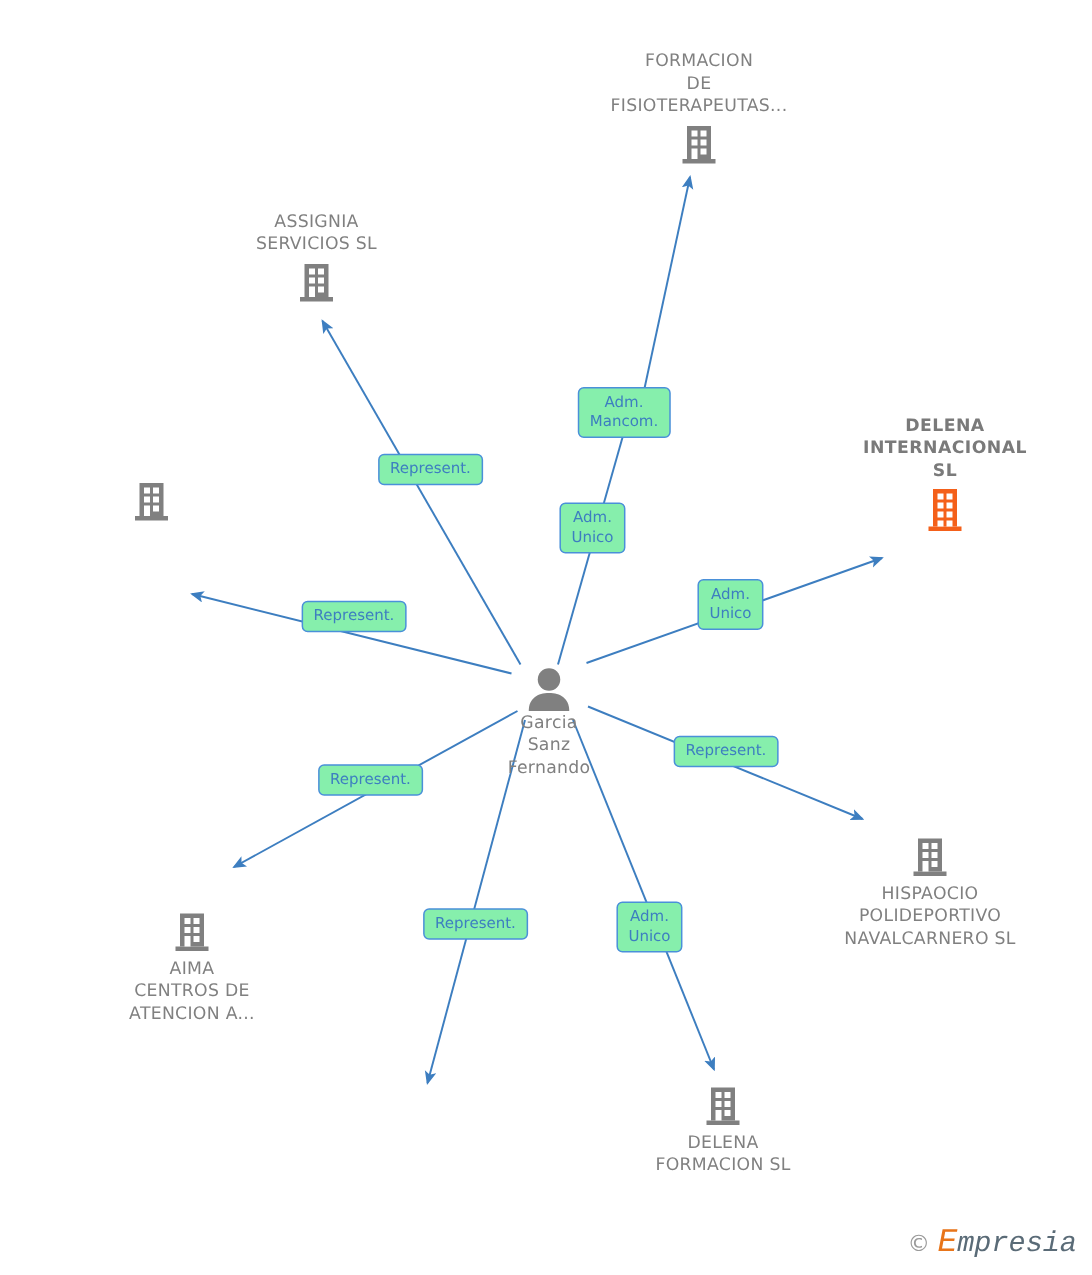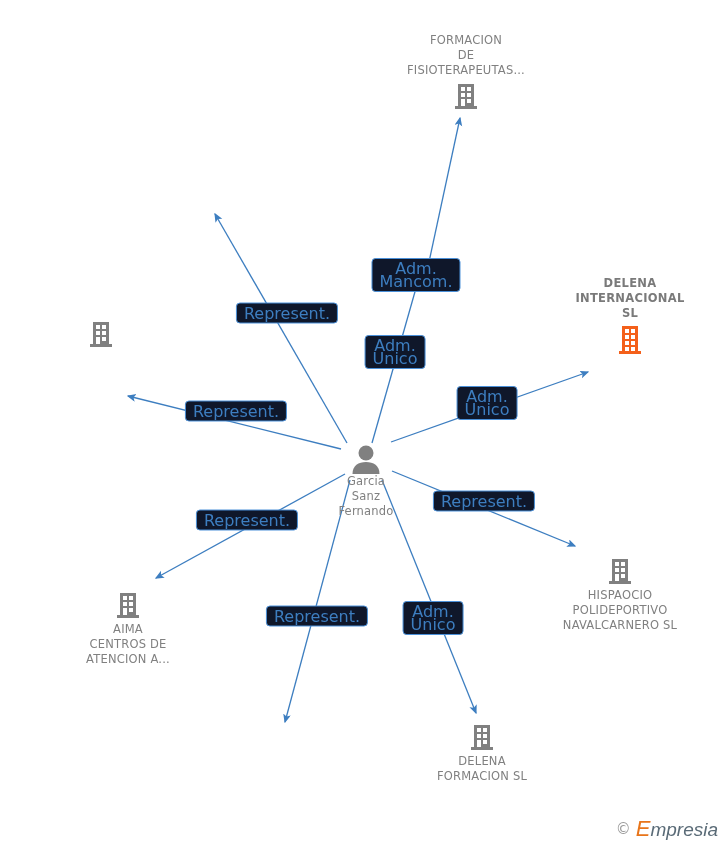--- a/index.html
+++ b/index.html
@@ -52,23 +52,23 @@
   }
   .node.cap-above .glyph { margin-top: 3px; }
   .node.cap-below .glyph { margin-bottom: 2px; }
 
   
   .elabel {
     position: absolute;
     z-index: 6;
     border: 1px solid #4a90d9;
     border-radius: 4px;
-    background: #0f172a;
+    background: #86efac;
     color: #3d7ec0;
-    font-size: 16px;
+    font-size: 10px;
     line-height: 13px;
     text-align: center;
     padding: 3px 7px;
     white-space: pre-line;
     box-sizing: border-box;
     transform: translate(-50%, -50%);
   }
 
   
   #watermark {
@@ -79,21 +79,21 @@
     align-items: center;
     gap: 5px;
     z-index: 10;
   }
   #watermark .cmark {
     font-size: 15px;
     color: #9a9a9a;
     line-height: 1;
   }
   #watermark .brand {
-    font-family: Liberation Sans, sans-serif;
+    font-family: Liberation Mono, monospace;
     font-style: italic;
     font-size: 19px;
     line-height: 1;
     color: #5a6b77;
   }
   #watermark .brand .e {
     color: #e8751a;
     font-size: 22px;
   }
 </style>
@@ -132,20 +132,36 @@
         <rect x="10" y="6" width="4" height="4" fill="#ffffff"></rect>
         <rect x="16" y="6" width="4" height="4" fill="#ffffff"></rect>
         <rect x="10" y="12" width="4" height="4" fill="#ffffff"></rect>
         <rect x="16" y="12" width="4" height="4" fill="#ffffff"></rect>
         <rect x="10" y="18" width="4" height="7" fill="#ffffff"></rect>
         <rect x="16" y="18" width="4" height="4" fill="#ffffff"></rect>
       </svg>
     </span>
   </div>
 
+  <div class="node cap-above" style="left:211px; top:140px;">
+    <div class="caption">ASSIGNIA
+SERVICIOS  SL</div>
+    <span class="glyph">
+      <svg width="30" height="30" viewBox="0 0 30 30" xmlns="http://www.w3.org/2000/svg">
+        <rect x="7" y="3" width="16" height="22" fill="#808080"></rect>
+        <rect x="4" y="25" width="22" height="3" fill="#808080"></rect>
+        <rect x="10" y="6" width="4" height="4" fill="#ffffff"></rect>
+        <rect x="16" y="6" width="4" height="4" fill="#ffffff"></rect>
+        <rect x="10" y="12" width="4" height="4" fill="#ffffff"></rect>
+        <rect x="16" y="12" width="4" height="4" fill="#ffffff"></rect>
+        <rect x="10" y="18" width="4" height="7" fill="#ffffff"></rect>
+        <rect x="16" y="18" width="4" height="4" fill="#ffffff"></rect>
+      </svg>
+    </span>
+  </div>
 
 
   <div class="node cap-above highlight" style="left:630px; top:276px;">
     <div class="caption">DELENA
 INTERNACIONAL
 SL</div>
     <span class="glyph">
       <svg width="30" height="32" viewBox="0 0 30 32" xmlns="http://www.w3.org/2000/svg">
         <rect x="7" y="2" width="16" height="25" fill="#f4601a"></rect>
         <rect x="4" y="27" width="22" height="3" fill="#f4601a"></rect>
@@ -199,21 +215,21 @@
         <rect x="16" y="12" width="4" height="4" fill="#ffffff"></rect>
         <rect x="10" y="18" width="4" height="7" fill="#ffffff"></rect>
         <rect x="16" y="18" width="4" height="4" fill="#ffffff"></rect>
       </svg>
     </span>
     <div class="caption">HISPAOCIO
 POLIDEPORTIVO
 NAVALCARNERO SL</div>
   </div>
 
-  <div class="node cap-below" style="left:128px; top:590px;">
+  <div class="node cap-below" style="left:128px; top:606px;">
     <span class="glyph">
       <svg width="30" height="30" viewBox="0 0 30 30" xmlns="http://www.w3.org/2000/svg">
         <rect x="7" y="3" width="16" height="22" fill="#808080"></rect>
         <rect x="4" y="25" width="22" height="3" fill="#808080"></rect>
         <rect x="10" y="6" width="4" height="4" fill="#ffffff"></rect>
         <rect x="16" y="6" width="4" height="4" fill="#ffffff"></rect>
         <rect x="10" y="12" width="4" height="4" fill="#ffffff"></rect>
         <rect x="16" y="12" width="4" height="4" fill="#ffffff"></rect>
         <rect x="10" y="18" width="4" height="7" fill="#ffffff"></rect>
         <rect x="16" y="18" width="4" height="4" fill="#ffffff"></rect>

